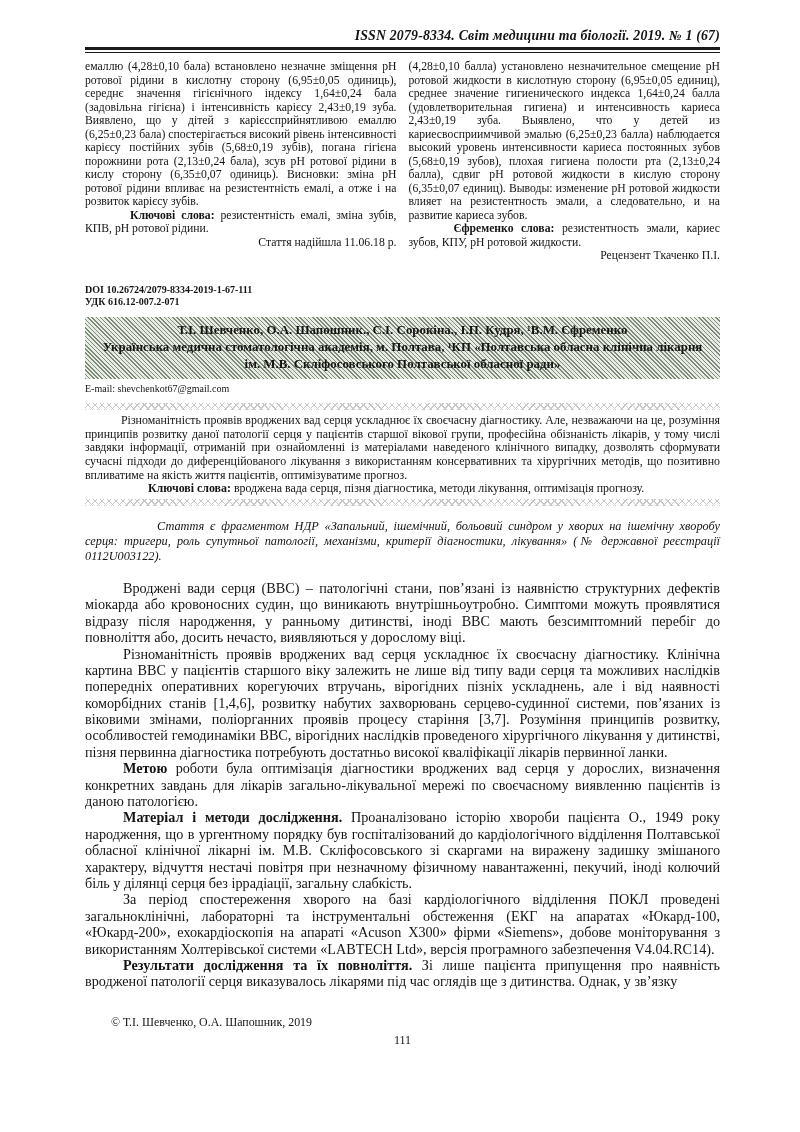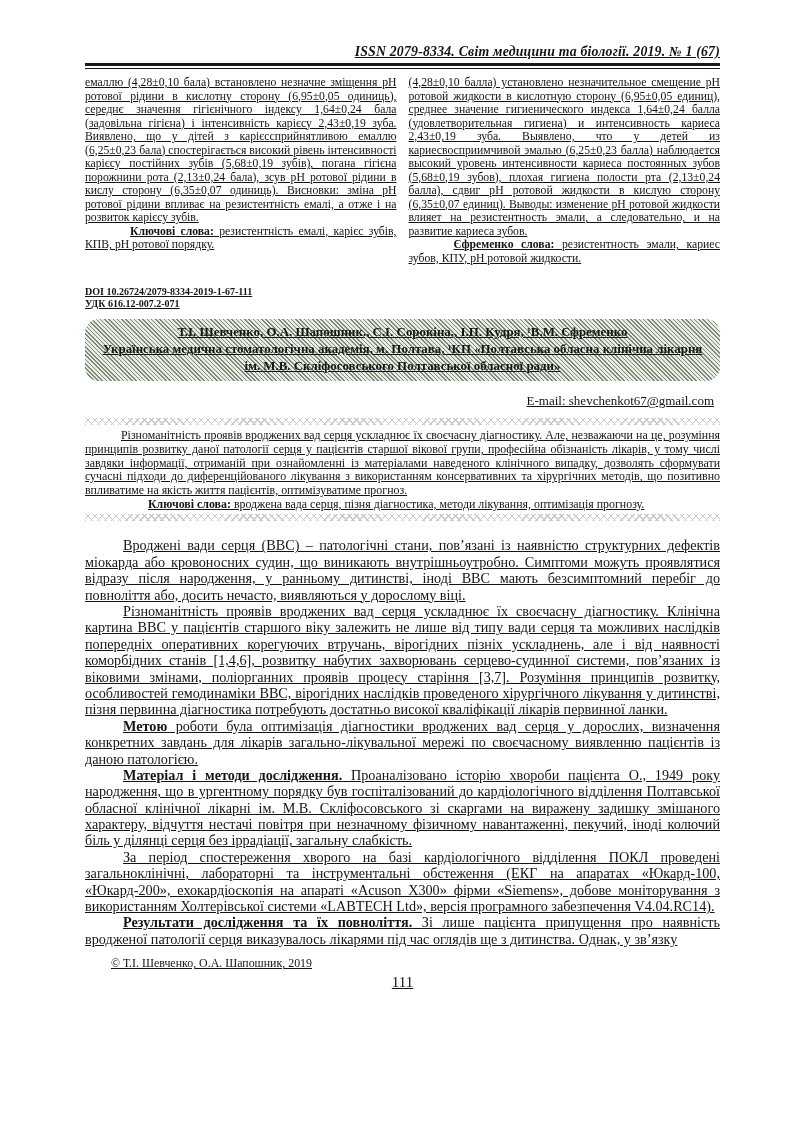--- a/index.html
+++ b/index.html
@@ -2,21 +2,21 @@
 <html><head>
 <meta charset="utf-8">
 <style>
   html,body{margin:0;padding:0;background:#ffffff;}
   body{
     width:800px;height:1132px;
     font-family:"Liberation Serif","DejaVu Serif",serif;
     color:#141414;
     -webkit-font-smoothing:antialiased;
   }
-  .page{box-sizing:border-box;width:800px;height:1096px;padding:44px 80px 0 85px;overflow:hidden;text-decoration:underline;}
+  .page{box-sizing:border-box;width:800px;height:1096px;padding:28px 80px 0 85px;overflow:hidden;}
 
   
   .issn-line{font-size:13.8px;font-weight:bold;font-style:italic;text-align:right;letter-spacing:.2px;margin-bottom:3px;}
   .double-rule{height:2px;border-top:3px solid #1a1a1a;border-bottom:1.5px solid #1a1a1a;margin-bottom:7px;}
 
   
   .cols{display:flex;gap:12px;font-size:11.7px;line-height:1.155;text-align:justify;}
   .col{flex:1;min-width:0;}
   .col p{margin:0;}
   .kw-para{text-indent:18px;}
@@ -25,27 +25,26 @@
 
   
   .meta-block{margin-top:21px;font-weight:bold;font-size:10px;line-height:1.2;}
 
   
   .authors-banner{
     margin-top:9px;
     padding:5px 10px 6px;
     text-align:center;font-weight:bold;font-size:12.9px;line-height:1.32;
     background:repeating-linear-gradient(45deg,#7d8a77 0 1.1px,#e9ece4 1.1px 3px);
-    border-radius:14px;
   }
   .authors-banner .line{margin:0;}
 
   
   .article-title{margin-top:11px;text-align:center;font-weight:bold;font-size:15.6px;line-height:1.18;padding:0 70px;}
-  .email-line{text-align:right;font-size:13px;margin-top:12px;padding-right:6px;}
+  .email-line{text-align:left;font-size:10px;margin-top:4px;padding-right:6px;}
 
   
   .zigzag{
     height:7px;
     background:
       repeating-linear-gradient(45deg,#c9c9c9 0 1px,transparent 1px 5px),
       repeating-linear-gradient(-45deg,#c9c9c9 0 1px,transparent 1px 5px);
   }
   .zz-top{margin-top:9px;}
   .zz-bottom{margin-top:3px;}
@@ -55,39 +54,41 @@
   
   .ndr-note{margin-top:13px;font-style:italic;font-size:12.3px;line-height:1.22;text-align:justify;}
   .ndr-note p{margin:0;text-indent:72px;}
 
   
   .main-text{margin-top:16px;font-size:14.2px;line-height:1.155;text-align:justify;}
   .main-text p{margin:0;text-indent:38px;}
   .p-lead{font-weight:bold;}
 
   
-  .copyright{margin-top:9px;font-size:11.9px;padding-left:26px;}
-  .page-number{text-align:center;font-size:15px;margin-top:3px;}
+  .copyright{margin-top:25px;font-size:11.9px;padding-left:26px;}
+  .page-number{text-align:center;font-size:12px;margin-top:3px;}
 </style>
 </head>
 <body>
 
 <div class="page">
 
   <div class="issn-line">ISSN 2079-8334. Світ медицини та біології. 2019. № 1 (67)</div>
   <div class="double-rule"></div>
 
   <div class="cols">
     <div class="col">
       <p>емаллю (4,28±0,10 бала) встановлено незначне зміщення pH ротової рідини в кислотну сторону (6,95±0,05 одиниць), середнє значення гігієнічного індексу 1,64±0,24 бала (задовільна гігієна) і інтенсивність карієсу 2,43±0,19 зуба. Виявлено, що у дітей з карієссприйнятливою емаллю (6,25±0,23 бала) спостерігається високий рівень інтенсивності карієсу постійних зубів (5,68±0,19 зубів), погана гігієна порожнини рота (2,13±0,24 бала), зсув pH ротової рідини в кислу сторону (6,35±0,07 одиниць). Висновки: зміна pH ротової рідини впливає на резистентність емалі, а отже і на розвиток карієсу зубів.</p>
-      <p class="kw-para"><span class="kw-lead">Ключові слова:</span><span> резистентність емалі, карієс зубів, КПВ, pH ротової порядку.</span></p>
+      <p class="kw-para"><span class="kw-lead">Ключові слова:</span><span> резистентність емалі, зміна зубів, КПВ, pH ротової рідини.</span></p>
+      <p class="align-right">Стаття надійшла 11.06.18 р.</p>
     </div>
     <div class="col">
       <p>(4,28±0,10 балла) установлено незначительное смещение pH ротовой жидкости в кислотную сторону (6,95±0,05 единиц), среднее значение гигиенического индекса 1,64±0,24 балла (удовлетворительная гигиена) и интенсивность кариеса 2,43±0,19 зуба. Выявлено, что у детей из кариесвосприимчивой эмалью (6,25±0,23 балла) наблюдается высокий уровень интенсивности кариеса постоянных зубов (5,68±0,19 зубов), плохая гигиена полости рта (2,13±0,24 балла), сдвиг pH ротовой жидкости в кислую сторону (6,35±0,07 единиц). Выводы: изменение pH ротовой жидкости влияет на резистентность эмали, а следовательно, и на развитие кариеса зубов.</p>
       <p class="kw-para"><span class="kw-lead">Єфременко слова:</span><span> резистентность эмали, кариес зубов, КПУ, pH ротовой жидкости.</span></p>
+      <p class="align-right">Рецензент Ткаченко П.І.</p>
     </div>
   </div>
 
   <div class="meta-block">
     <div>DOI 10.26724/2079-8334-2019-1-67-111</div>
     <div>УДК 616.12-007.2-071</div>
   </div>
 
   <div class="authors-banner">
     <p class="line">Т.І. Шевченко, О.А. Шапошник., С.І. Сорокіна., І.П. Кудря, ¹В.М. Єфременко</p>
@@ -96,20 +97,23 @@
 
   <div class="email-line">E-mail: shevchenkot67@gmail.com</div>
 
   <div class="zigzag zz-top"></div>
   <div class="abstract">
     <p>Різноманітність проявів вроджених вад серця ускладнює їх своєчасну діагностику. Але, незважаючи на це, розуміння принципів розвитку даної патології серця у пацієнтів старшої вікової групи, професійна обізнаність лікарів, у тому числі завдяки інформації, отриманій при ознайомленні із матеріалами наведеного клінічного випадку, дозволять сформувати сучасні підходи до диференційованого лікування з використанням консервативних та хірургічних методів, що позитивно впливатиме на якість життя пацієнтів,  оптимізуватиме прогноз.</p>
     <p><span class="kw-lead">Ключові слова:</span><span> вроджена вада серця, пізня діагностика, методи лікування, оптимізація прогнозу.</span></p>
   </div>
   <div class="zigzag zz-bottom"></div>
 
+  <div class="ndr-note">
+    <p>Стаття є фрагментом НДР «Запальний, ішемічний, больовий синдром у хворих на ішемічну хворобу серця: тригери, роль супутньої патології, механізми, критерії діагностики, лікування» (№ державної реєстрації 0112U003122).</p>
+  </div>
 
   <div class="main-text">
     <p><span class="p-lead"></span><span>Вроджені вади серця (ВВС) – патологічні стани, пов’язані із наявністю структурних дефектів міокарда або кровоносних судин, що виникають внутрішньоутробно. Симптоми можуть проявлятися відразу після народження, у ранньому дитинстві, іноді ВВС мають безсимптомний перебіг до повноліття або, досить нечасто, виявляються у дорослому віці.</span></p>
     <p><span class="p-lead"></span><span>Різноманітність проявів вроджених вад серця ускладнює їх своєчасну діагностику. Клінічна картина ВВС у пацієнтів старшого віку залежить не лише від типу вади серця та можливих наслідків попередніх оперативних корегуючих втручань, вірогідних пізніх ускладнень, але і від наявності коморбідних станів [1,4,6], розвитку набутих захворювань серцево-судинної системи, пов’язаних із віковими змінами, поліорганних проявів процесу старіння [3,7]. Розуміння принципів розвитку, особливостей гемодинаміки ВВС, вірогідних наслідків проведеного хірургічного лікування у дитинстві, пізня первинна діагностика потребують достатньо високої кваліфікації лікарів первинної ланки.</span></p>
     <p><span class="p-lead">Метою</span><span> роботи була оптимізація діагностики вроджених вад серця у дорослих, визначення конкретних завдань для лікарів загально-лікувальної мережі по своєчасному виявленню пацієнтів із даною патологією.</span></p>
     <p><span class="p-lead">Матеріал і методи дослідження.</span><span> Проаналізовано історію хвороби пацієнта О., 1949 року народження, що в ургентному порядку був госпіталізований до кардіологічного відділення Полтавської обласної клінічної лікарні ім. М.В. Скліфосовського зі скаргами на виражену задишку змішаного характеру, відчуття нестачі повітря при незначному фізичному навантаженні, пекучий, іноді колючий біль у ділянці серця без іррадіації, загальну слабкість.</span></p>
     <p><span class="p-lead"></span><span>За період спостереження хворого на базі кардіологічного відділення ПОКЛ проведені загальноклінічні, лабораторні та інструментальні обстеження (ЕКГ на апаратах «Юкард-100, «Юкард-200», ехокардіоскопія на апараті «Acuson X300» фірми «Siemens», добове моніторування з використанням Холтерівської системи «LABTECH Ltd», версія програмного забезпечення V4.04.RC14).</span></p>
     <p><span class="p-lead">Результати дослідження та їх повноліття.</span><span> Зі лише пацієнта припущення про наявність вродженої патології серця виказувалось лікарями під час оглядів ще з дитинства. Однак, у зв’язку</span></p>
   </div>
 

